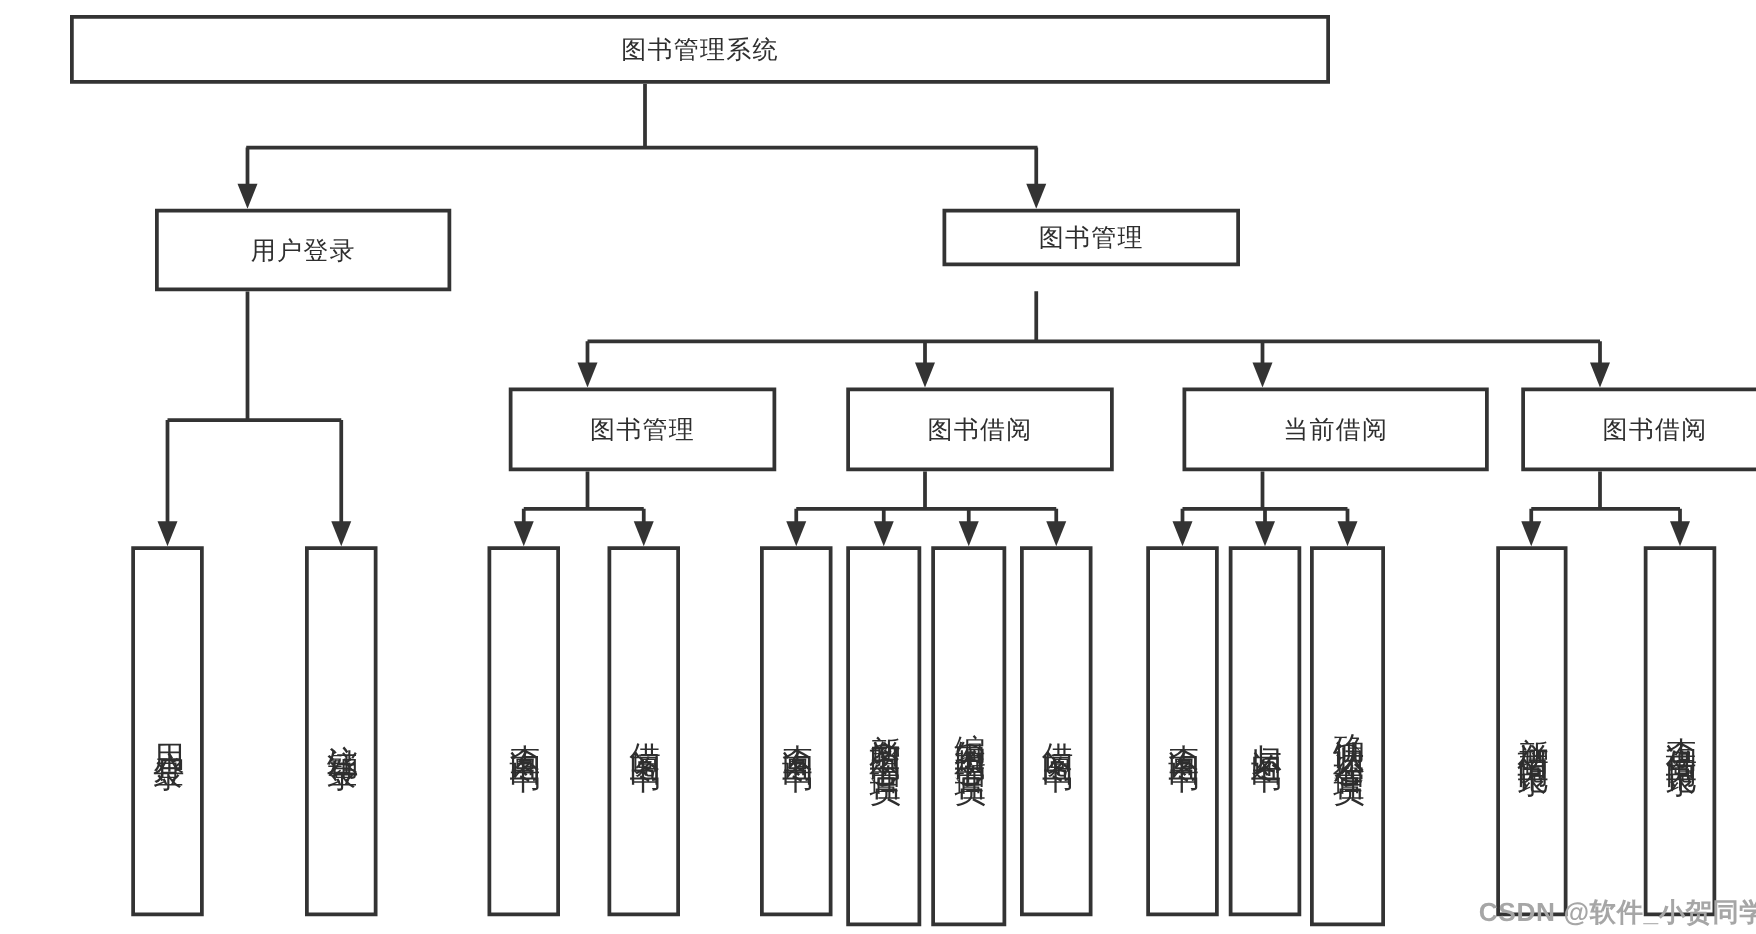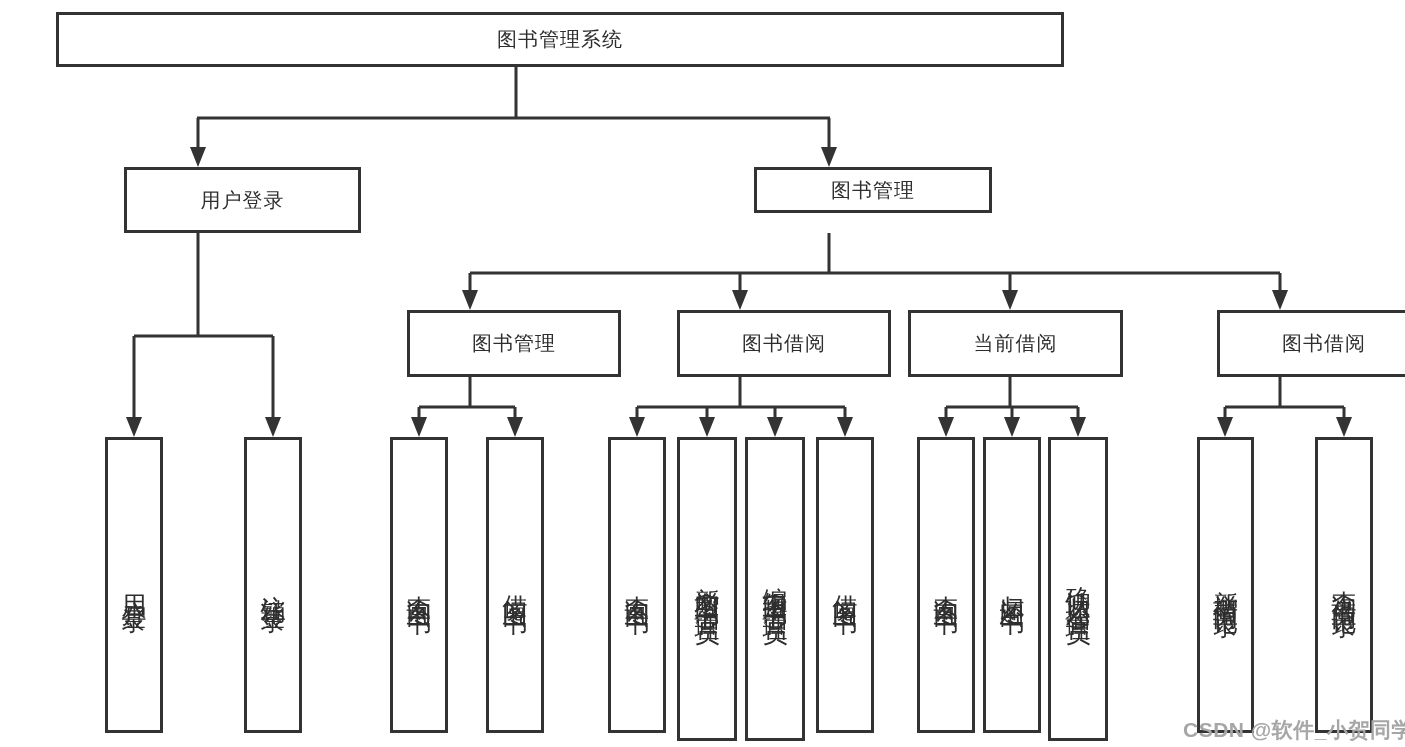--- a/index.html
+++ b/index.html
@@ -96,21 +96,21 @@
     </g>
   </svg>
 
   <div class="box h-box" style="left:12px; top:12px; width:1008px; height:55px;">图书管理系统</div>
 
   <div class="box h-box" style="left:80px; top:167px; width:237px; height:66px;">用户登录</div>
   <div class="box h-box" style="left:710px; top:167px; width:238px; height:46px;">图书管理</div>
 
   <div class="box h-box" style="left:363px; top:310px; width:214px; height:67px;">图书管理</div>
   <div class="box h-box" style="left:633px; top:310px; width:214px; height:67px;font-family:Liberation Mono, monospace;">图书借阅</div>
-  <div class="box h-box" style="left:864px; top:310px; width:215px; height:67px;">当前借阅</div>
+  <div class="box h-box" style="left:902px; top:310px; width:245px; height:67px;">当前借阅</div>
   <div class="box h-box" style="left:1173px; top:310px; width:214px; height:67px;">图书借阅</div>
 
   <div class="box v-box" style="left:105px; top:437px; width:58px; height:296px;">用户登录</div>
   <div class="box v-box" style="left:244px; top:437px; width:58px; height:296px;">注销登录</div>
 
   <div class="box v-box" style="left:390px; top:437px; width:58px; height:296px;">查询图书</div>
   <div class="box v-box" style="left:486px; top:437px; width:58px; height:296px;">借阅图书</div>
 
   <div class="box v-box" style="left:608px; top:437px; width:58px; height:296px;">查询图书</div>
   <div class="box v-box" style="left:677px; top:437px; width:60px; height:304px;">新增图书（管理员）</div>

